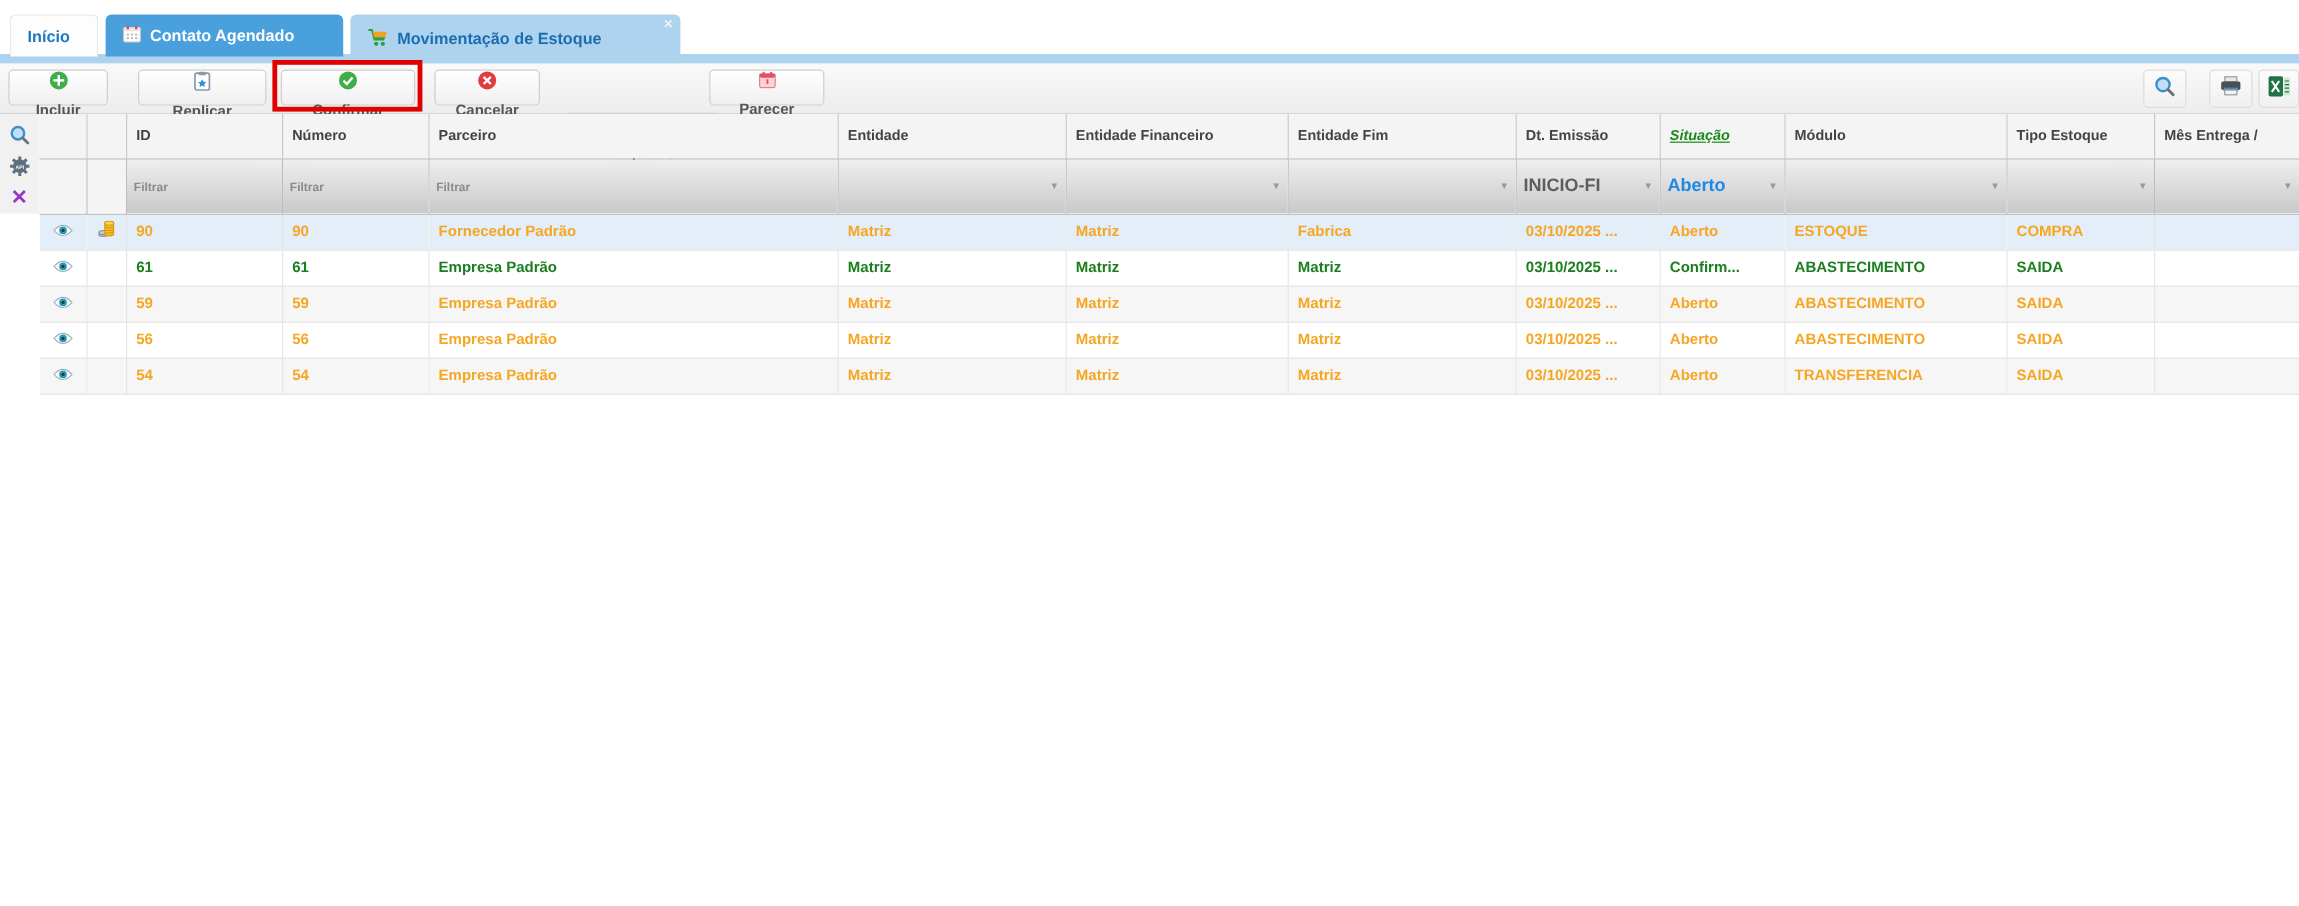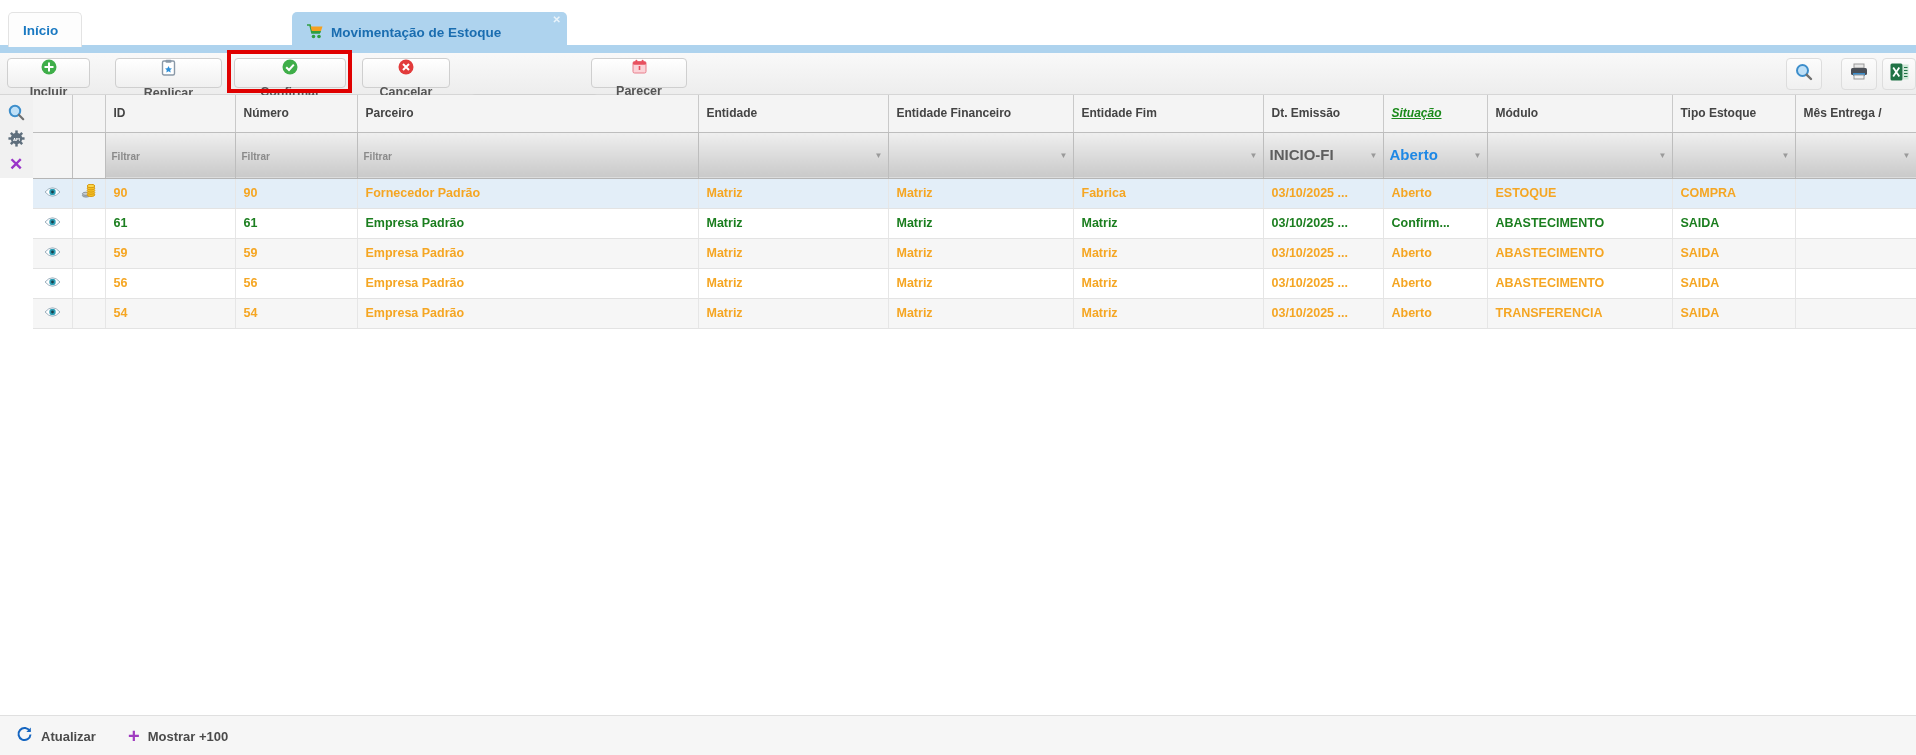--- a/index.html
+++ b/index.html
@@ -50,20 +50,39 @@
   .plus-purple{color:#a03cc0;font-size:20px;font-weight:bold;line-height:1;}
 </style>
 </head>
 <body>
 <div id="app">
 
   <div id="tabbar">
     <div id="tabstrip"></div>
     <div class="tab inactive-light" style="left:8px;width:74px;">
       <span>Início</span>
+    </div>
+    <div class="tab inactive-blue" style="left:88px;width:198px;">
+      <span>
+        <svg width="16" height="15" viewBox="0 0 16 15">
+            <rect x="1" y="2" width="14" height="12" rx="1.5" fill="#fff" stroke="#c9c9c9"></rect>
+            <rect x="1" y="2" width="14" height="3" rx="1.5" fill="#e8e8e8"></rect>
+            <rect x="3.5" y="0.5" width="2" height="3" rx="0.8" fill="#d94f4f"></rect>
+            <rect x="10.5" y="0.5" width="2" height="3" rx="0.8" fill="#d94f4f"></rect>
+            <g fill="#b9bec4">
+              <rect x="3.5" y="7" width="2" height="1.6"></rect>
+              <rect x="7" y="7" width="2" height="1.6"></rect>
+              <rect x="10.5" y="7" width="2" height="1.6"></rect>
+              <rect x="3.5" y="10" width="2" height="1.6"></rect>
+              <rect x="7" y="10" width="2" height="1.6"></rect>
+              <rect x="10.5" y="10" width="2" height="1.6"></rect>
+            </g>
+          </svg>
+      </span>
+      <span>Contato Agendado</span>
     </div>
     <div class="tab active" style="left:292px;width:275px;">
       <span>
         <svg width="18" height="17" viewBox="0 0 18 17">
             <path d="M1 2 L4 2 L6 10 L14 10" fill="none" stroke="#2f9e41" stroke-width="1.6"></path>
             <path d="M4.6 3.5 L16.5 3.5 L15 8 L5.8 8 Z" fill="#f5a01e"></path>
             <path d="M5.8 8 L15 8 L14.4 10 L6.3 10 Z" fill="#2f9e41"></path>
             <circle cx="7.5" cy="13.5" r="1.8" fill="#2f9e41"></circle>
             <circle cx="13" cy="13.5" r="1.8" fill="#2f9e41"></circle>
           </svg>
@@ -329,27 +348,14 @@
             <td class="t-open">03/10/2025 ...</td>
             <td class="t-open">Aberto</td>
             <td class="t-open">TRANSFERENCIA</td>
             <td class="t-open">SAIDA</td>
             <td class="t-open"></td>
           </tr>
         </tbody>
       </table>
     </div>
 
-  <div id="footer">
-    <div class="fitem" style="left:16px;">
-      <span><svg width="17" height="17" viewBox="0 0 17 17">
-            <path d="M13.8 5.2 A6 6 0 1 0 14.5 8.5" fill="none" stroke="#1565c0" stroke-width="2"></path>
-            <path d="M14.8 1.5 L14.8 6 L10.3 6 Z" fill="#1565c0"></path>
-          </svg></span>
-      <span>Atualizar</span>
-    </div>
-    <div class="fitem" style="left:128px;">
-      <span class="plus-purple">+</span>
-      <span>Mostrar +100</span>
-    </div>
-  </div>
 
 </div>
 
 </body></html>

